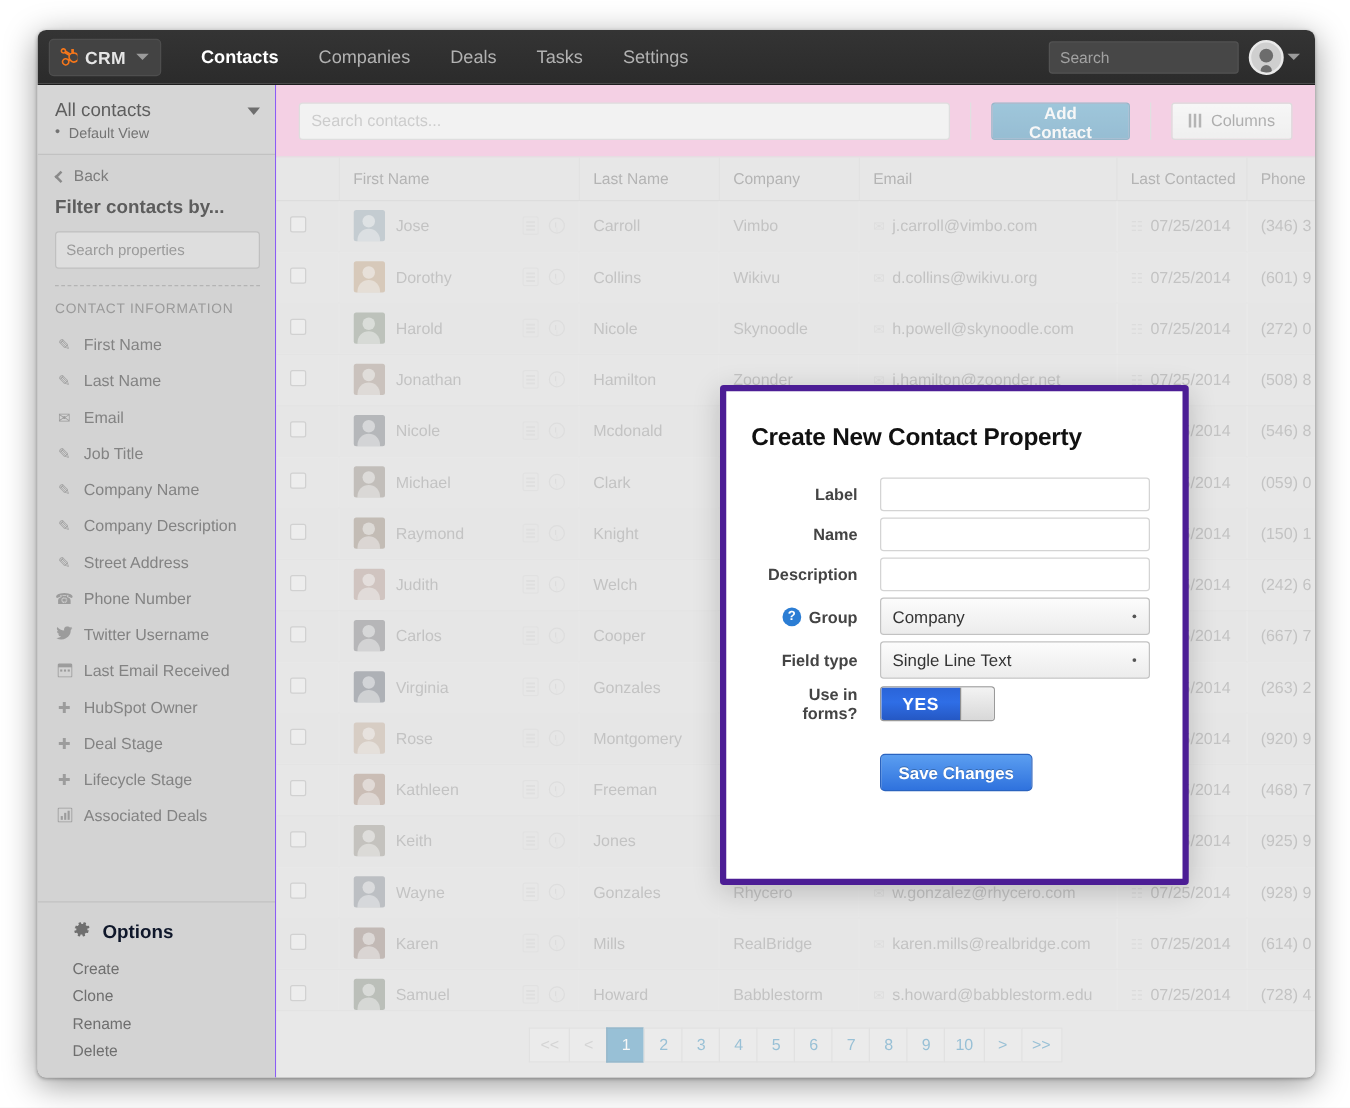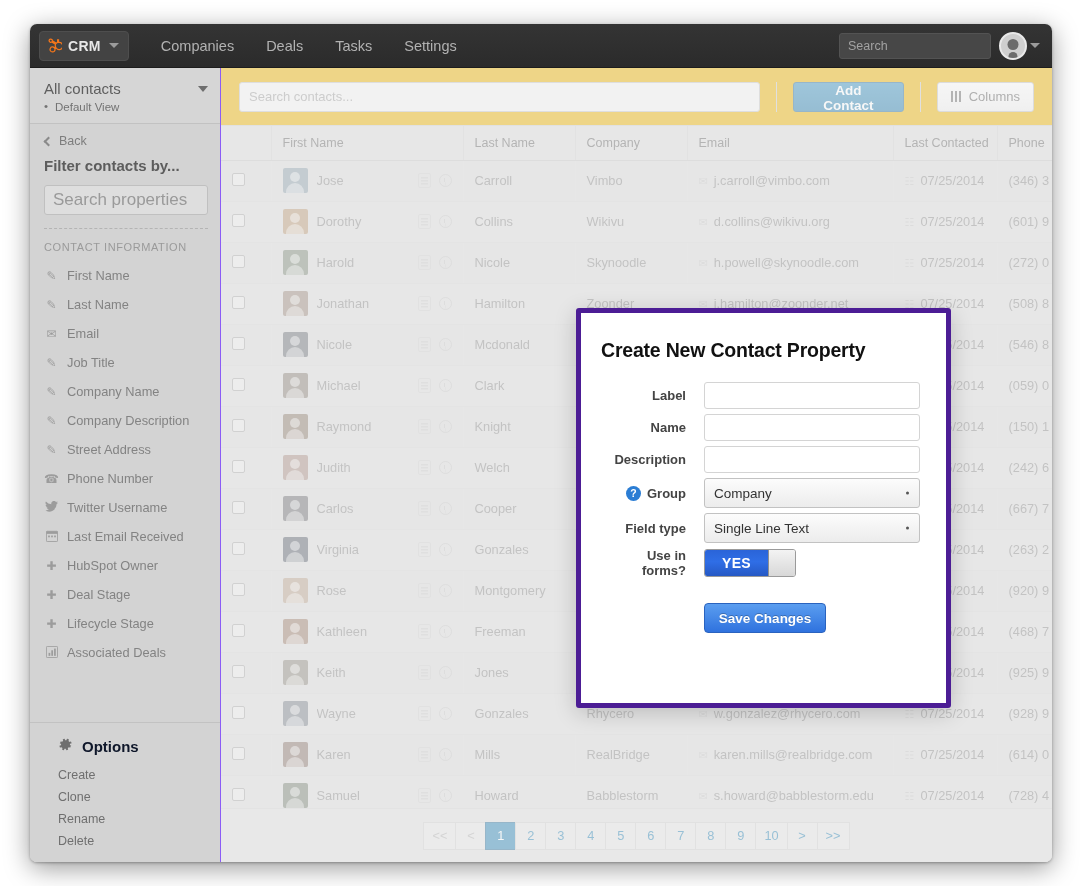--- a/index.html
+++ b/index.html
@@ -130,21 +130,21 @@
   }
   #back-link .chev {
     display: inline-block; width: 7px; height: 7px;
     border-left: 2px solid #8a8a8a; border-bottom: 2px solid #8a8a8a;
     transform: rotate(45deg); margin-left: 1px;
   }
   #filter-title { font-size: 15px; font-weight: bold; color: #5d5d5d; margin-bottom: 11px; }
   #prop-search {
     width: 100%; height: 30px;
     background: #dedede; border: 1px solid #c0c0c0; border-radius: 3px;
-    font-size: 17px; color: #8d8d8d; padding: 0 8px;
+    font-size: 12px; color: #8d8d8d; padding: 0 8px;
     font-family: "Liberation Sans", sans-serif;
   }
   #prop-search::placeholder { color: #9a9a9a; }
   #dashed-sep { border-top: 1px dashed #b4b4b4; margin: 13px 0 0 0; }
   #prop-group-label {
     font-size: 11px; color: #9a9a9a; letter-spacing: .6px;
     padding: 12px 0 8px 14px;
   }
   .prop-item {
     display: flex; align-items: center; gap: 8px;
@@ -165,21 +165,21 @@
   }
   .option-link {
     font-size: 12.5px; color: #6f6f6f; padding: 4px 0 4px 28px; cursor: pointer;
   }
 
   
   #main { flex: 1 1 auto; position: relative; background: #e4e4e4; overflow: hidden; }
   #toolbar {
     height: 58px; display: flex; align-items: center;
     padding: 0 18px; gap: 0;
-    background: #eab308;
+    background: #f9a8d4;
     border-bottom: 1px solid #cfcfcf;
   }
   #contact-search {
     width: 530px; height: 30px;
     background: #f3f3f3; border: 1px solid #c8c8c8; border-radius: 3px;
     font-size: 13px; color: #8b8b8b; padding: 0 9px;
     font-family: "Liberation Sans", sans-serif;
   }
   #contact-search::placeholder { color: #a0a0a0; }
   .tb-sep { width: 1px; height: 30px; background: #cdcdcd; margin: 0 16px; }
@@ -386,20 +386,21 @@
   <div id="topnav">
     <div id="brand">
       <svg class="hs-logo" viewBox="0 0 24 24">
         <path d="M17 3v4.2a5.6 5.6 0 0 0-2.1 1.2L8.6 4.6a2.6 2.6 0 1 0-1 1.8l6 3.6a5.7 5.7 0 0 0 .1 4.3l-2 1.2a4 4 0 1 0 1 1.7l2-1.2A5.7 5.7 0 1 0 18.4 7.2V3z" fill="none" stroke="#f5761a" stroke-width="2"></path>
       </svg>
       <span class="brand-text">CRM</span>
       <span class="caret"></span>
     </div>
 
     <div id="nav-items">
+      <div class="nav-item active">Contacts</div>
       <div class="nav-item">Companies</div>
       <div class="nav-item">Deals</div>
       <div class="nav-item">Tasks</div>
       <div class="nav-item">Settings</div>
     </div>
 
     <div id="topnav-right">
       <input id="global-search" type="text" placeholder="Search" style="">
       <div id="avatar-wrap">
         <div class="nav-avatar"></div>

